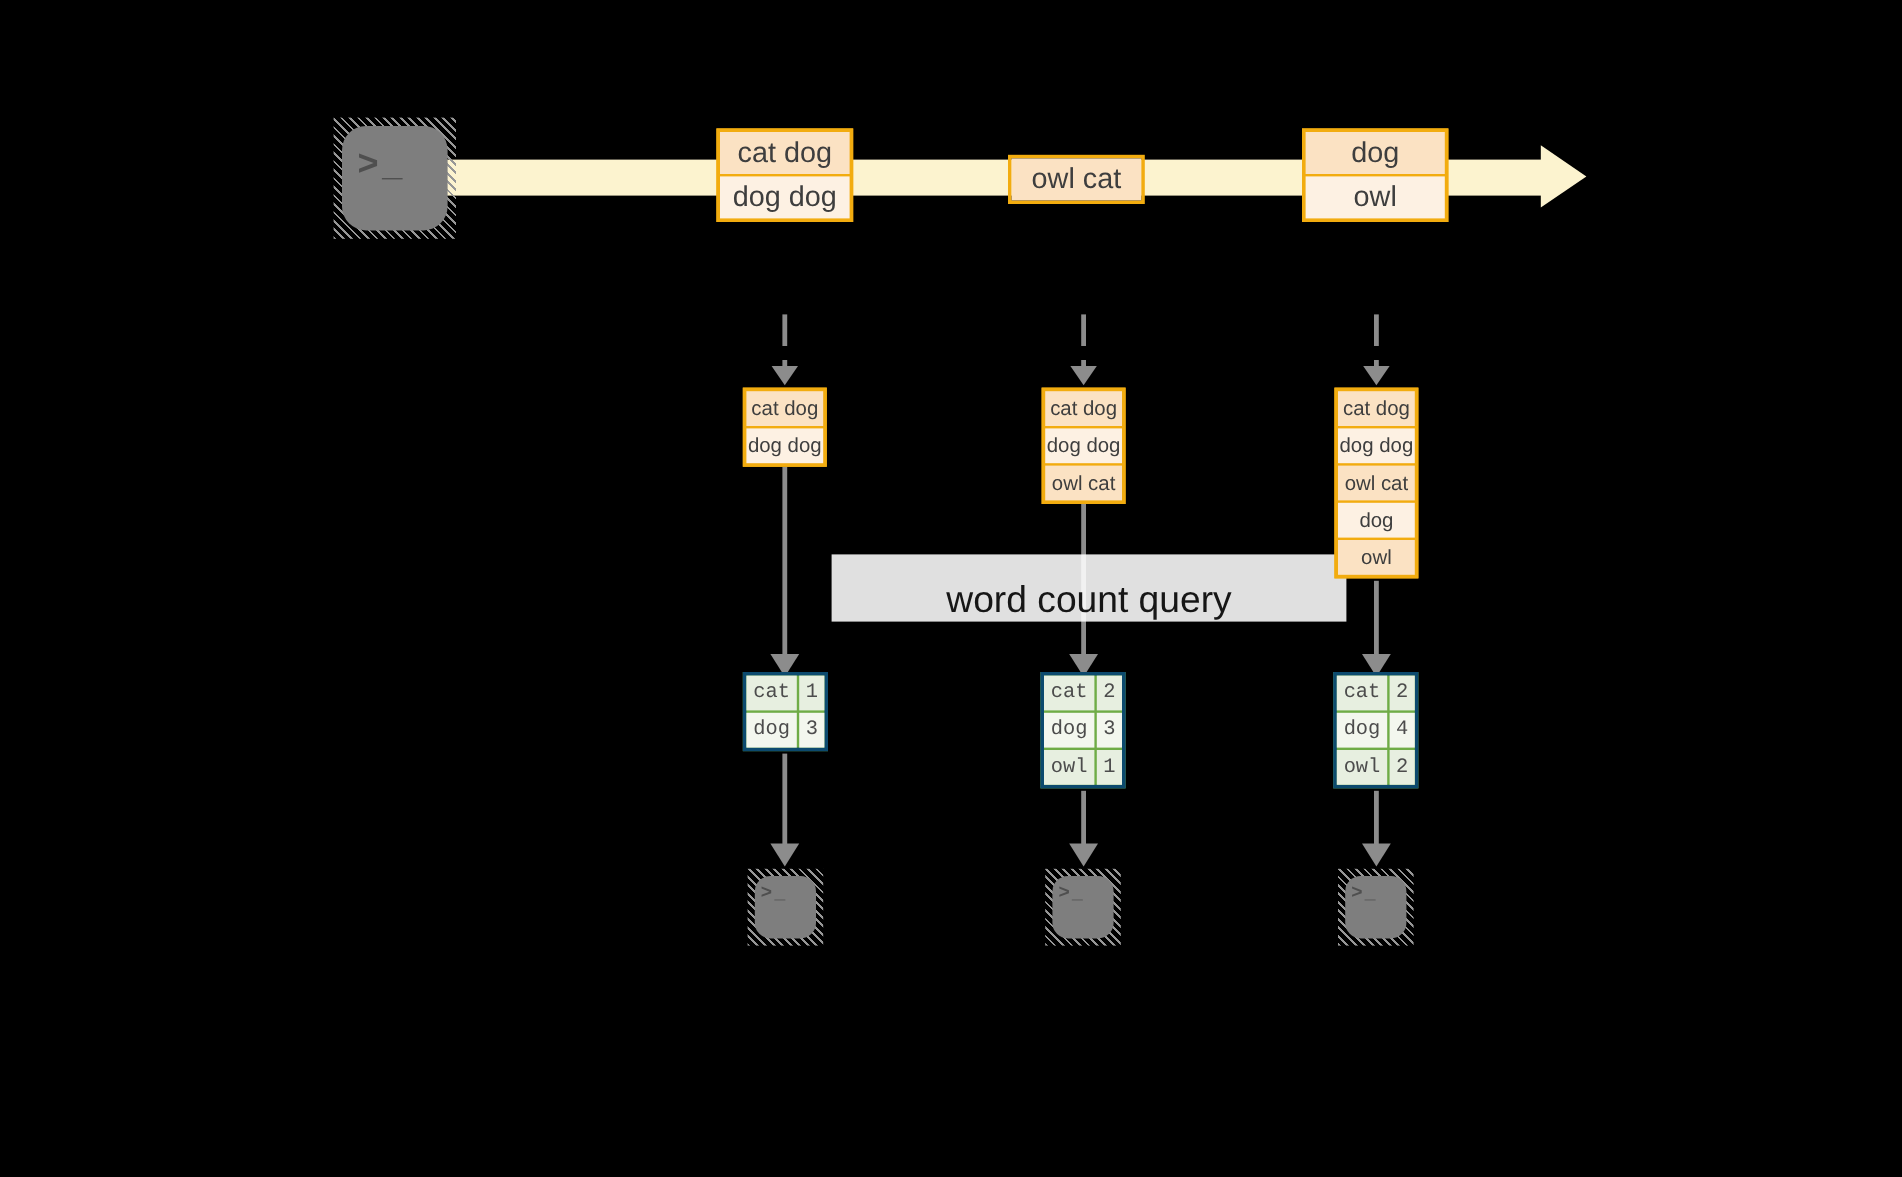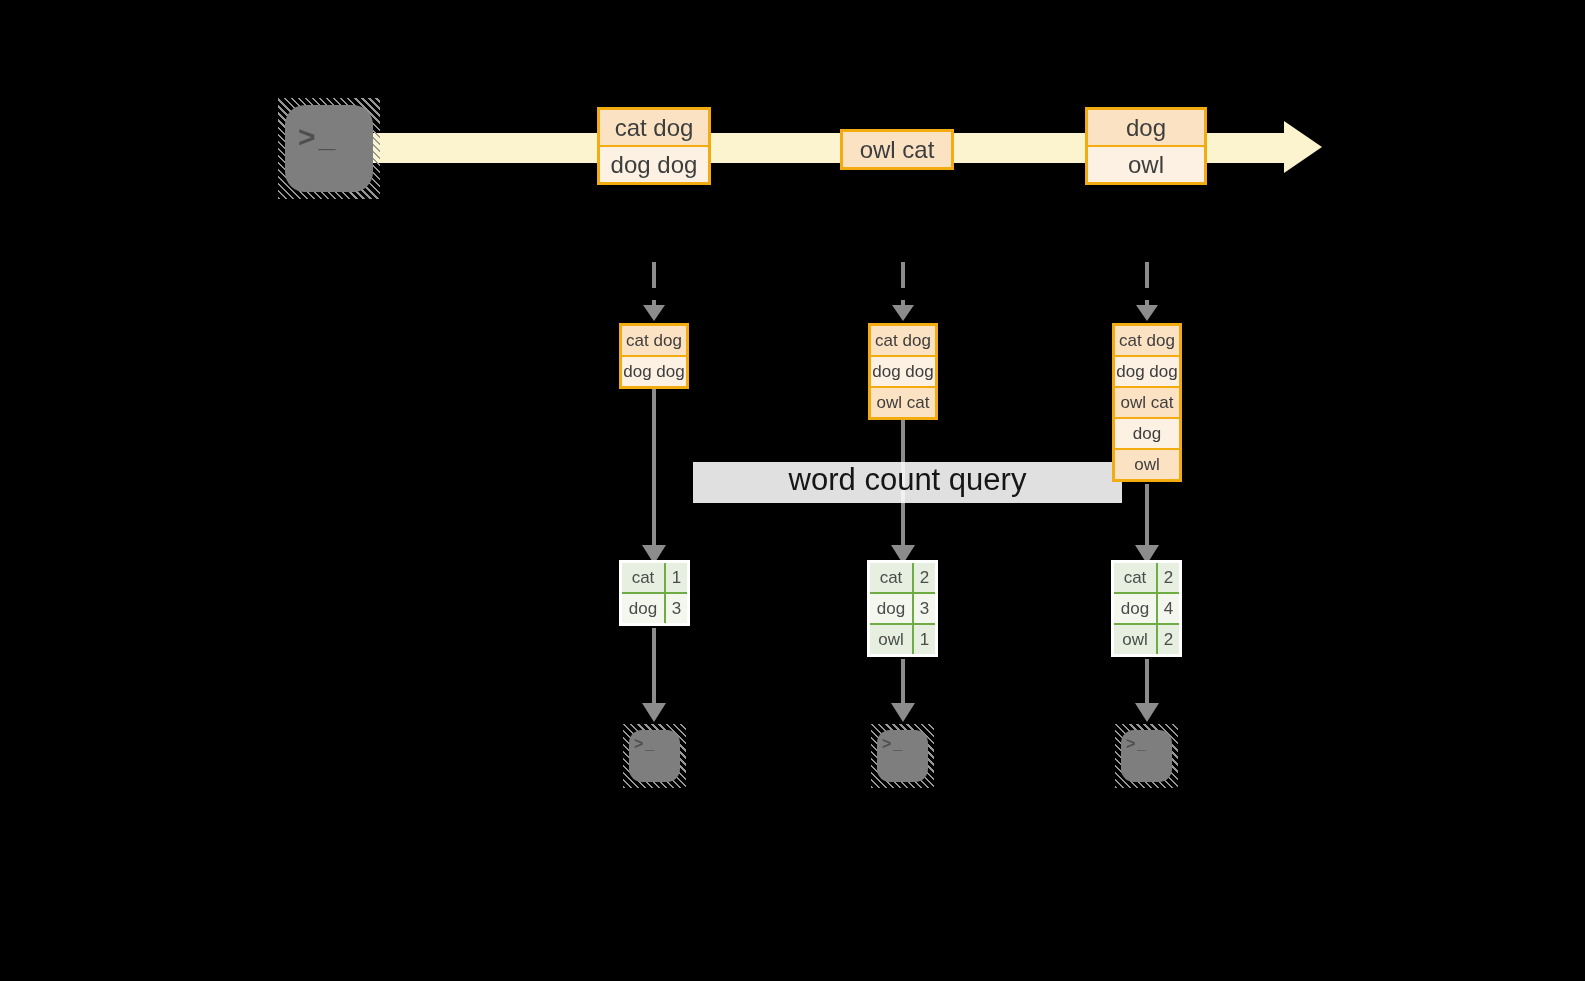--- a/index.html
+++ b/index.html
@@ -35,28 +35,28 @@
             background:repeating-linear-gradient(to bottom,#8C8C8C 0 26px,transparent 26px 38px);}
   .dashhead{position:absolute;top:305px;width:0;height:0;z-index:1;
             border-left:11px solid transparent;border-right:11px solid transparent;
             border-top:16px solid #8C8C8C;}
   .vline{position:absolute;width:4px;background:#8C8C8C;z-index:1;}
   .vhead{position:absolute;width:0;height:0;z-index:1;
          border-left:12px solid transparent;border-right:12px solid transparent;
          border-top:19px solid #8C8C8C;}
 
   
-  .qband{position:absolute;left:693px;top:462px;width:429px;height:41px;z-index:5;
-         background:rgba(255,255,255,0.88);display:flex;align-items:flex-start;justify-content:center;}
+  .qband{position:absolute;left:693px;top:462px;width:429px;height:56px;z-index:5;
+         background:rgba(255,255,255,0.88);display:flex;align-items:flex-end;justify-content:center;}
   .qband span{font-size:31px;color:#161616;}
   .stack.ontop{z-index:6;}
 
   
-  .gtable{position:absolute;border:3px solid #ffffff;background:#6FAC46;z-index:2;
-          display:grid;grid-template-columns:42px 21px;gap:2px;}
+  .gtable{position:absolute;border:3px solid #0c4a6e;background:#6FAC46;z-index:2;
+          display:grid;grid-template-columns:42px 21px;gap:2px;font-family:Liberation Mono, monospace;}
   .gcell{height:29px;display:flex;align-items:center;justify-content:center;
          font-size:17px;color:#4C4C4C;background:#F3F7EE;}
   .gdark{background:#E7EFE0;}
 </style>
 </head>
 <body>
 
 <div class="canvas">
 
   <div class="band"></div>

